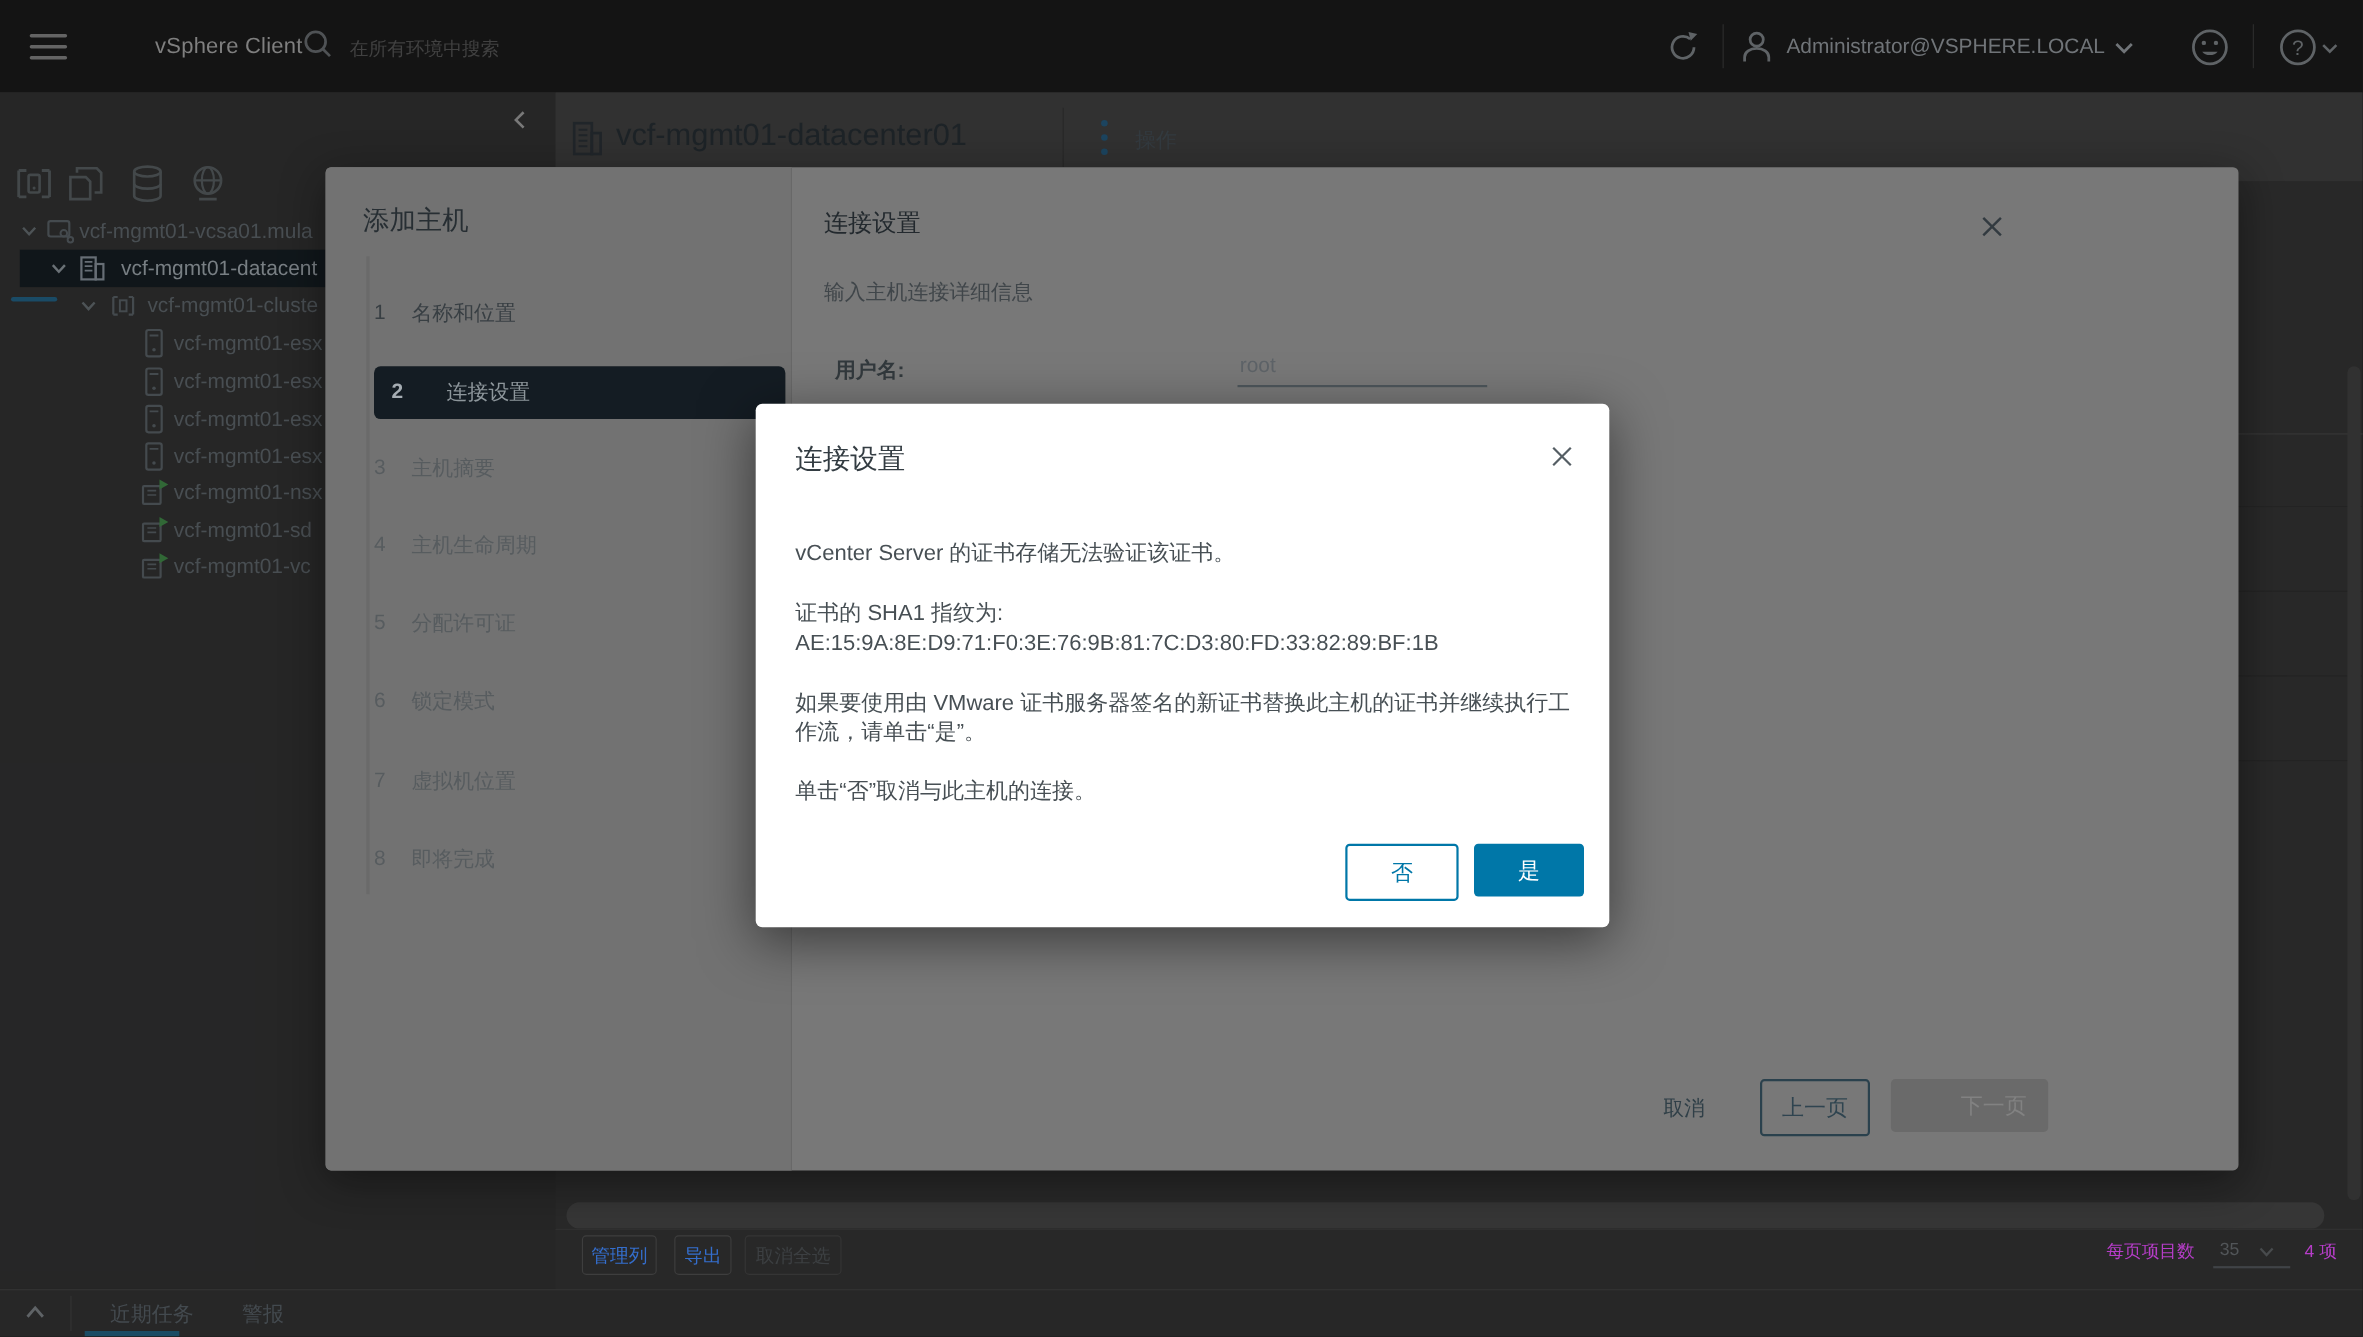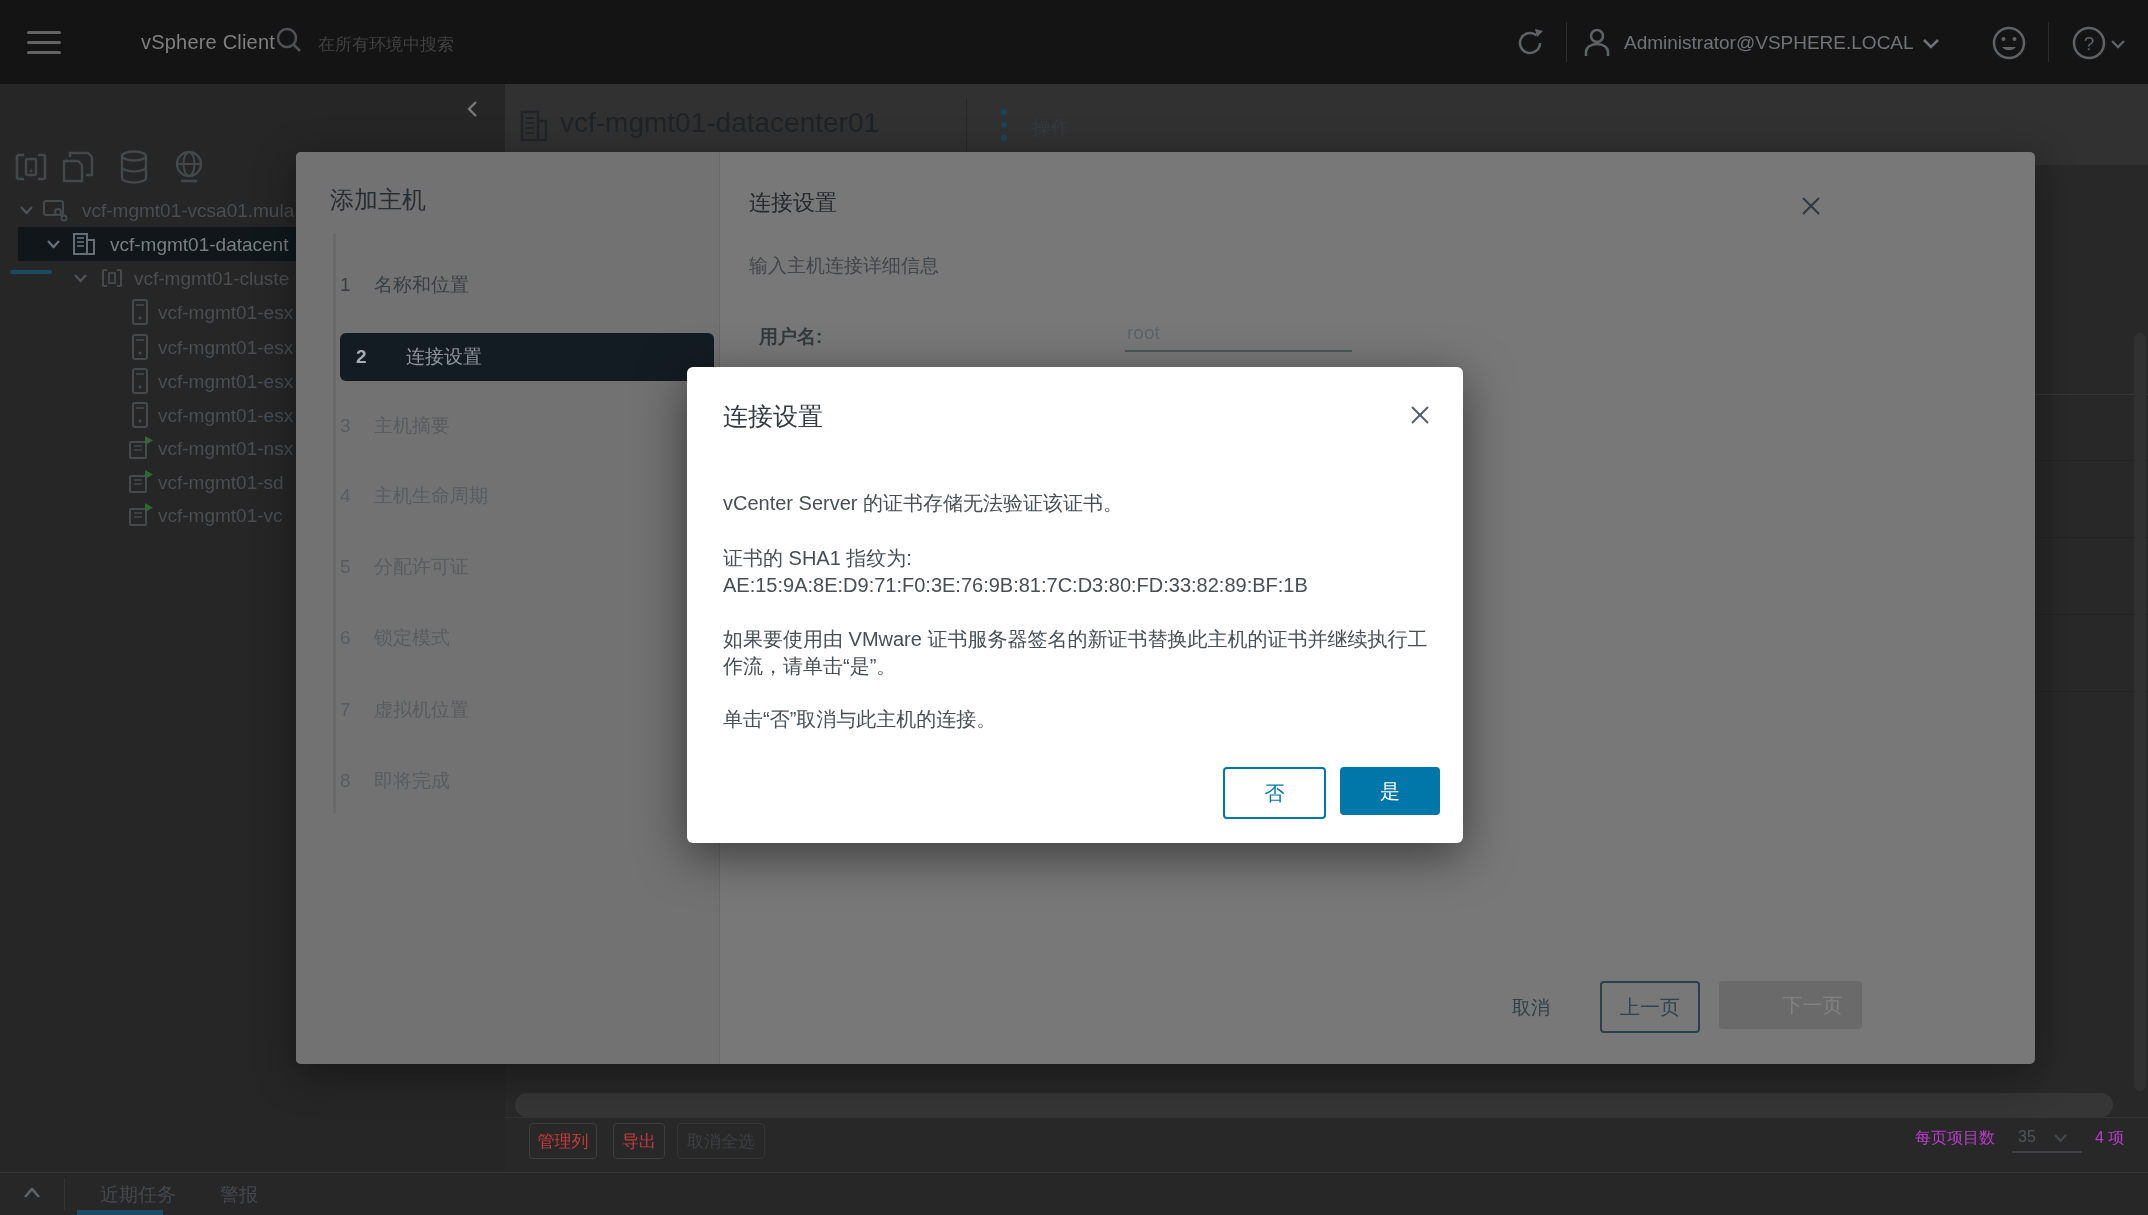--- a/index.html
+++ b/index.html
@@ -22,21 +22,21 @@
   .tab-underline{background:#1b5778;height:4px;border-radius:2px;}
   .trow{height:34px;display:flex;align-items:center;color:#545b60;font-size:19px;white-space:nowrap;}
   .trow.sel{color:#8e969c;}
   .selbg{background:#0f171c;}
   
   .main{left:505px;top:165px;width:1643px;height:952px;background:#2d2d2d;}
   .th{color:#44494d;font-size:18px;font-weight:700;line-height:25px;}
   .td{color:#3e4347;font-size:19px;}
   .hline{background:#272727;height:1px;}
   
-  .toolbtn{height:34px;border:1px solid #474747;border-radius:4px;color:#ef4444;
+  .toolbtn{height:34px;border:1px solid #474747;border-radius:4px;color:#3b82f6;
            font-size:17px;display:flex;align-items:center;justify-content:center;background:transparent;}
   .toolbtn.dis{border-color:#3c3c3c;color:#45494c;}
   .pag{color:#d946ef;font-size:16px;}
   .statusbar{left:0;top:1172px;width:2148px;height:43px;background:#2b2b2b;}
   .stab{color:#4e565c;font-size:19px;margin-left:20px;}
   
   .wiz{left:296px;top:152px;width:1739px;height:912px;background:#8e8e8e;border-radius:5px;
        box-shadow:0 10px 40px rgba(0,0,0,.45);}
   .wiz-left{position:absolute;left:0;top:0;width:423px;height:912px;background:#878787;
             border-right:1px solid #7b7b7b;border-radius:5px 0 0 5px;}
@@ -170,21 +170,21 @@
           </svg>
         </span>
       <span class="abs" style="left:42px;top:4px;">
           <svg width="26" height="26" viewBox="0 0 26 26">
             <rect x="2" y="4" width="19" height="14" rx="2" fill="none" stroke="#4f565b" stroke-width="2"></rect>
             <circle cx="16" cy="15" r="3" fill="none" stroke="#4f565b" stroke-width="1.8"></circle>
             <circle cx="22" cy="21" r="2.5" fill="none" stroke="#4f565b" stroke-width="1.8"></circle>
             <line x1="18" y1="17" x2="20" y2="19" stroke="#4f565b" stroke-width="1.8"></line>
           </svg>
         </span>
-      <span class="abs" style="left:82px;top:7px;">vcf-mgmt01-vcsa01.mula</span>
+      <span class="abs" style="left:72px;top:7px;">vcf-mgmt01-vcsa01.mula</span>
     </div>
     <div class="abs trow sel" style="left:0;top:143px;width:310px;">
       <span class="abs" style="left:46px;top:10px;">
           <svg width="15" height="14" viewBox="0 0 15 14">
             <polyline points="2,4 7.5,10 13,4" fill="none" stroke="#7d858b" stroke-width="2.2"></polyline>
           </svg>
         </span>
       <span class="abs" style="left:71px;top:4px;">
           <svg width="26" height="26" viewBox="0 0 26 26">
             <rect x="3" y="3" width="13" height="20" fill="none" stroke="#79828a" stroke-width="2"></rect>

